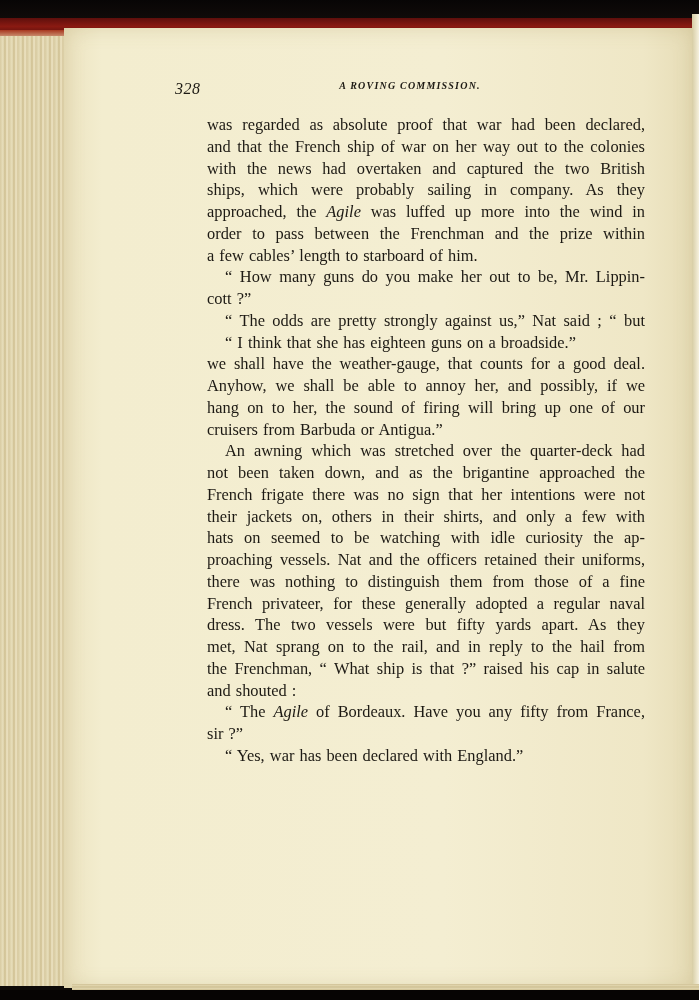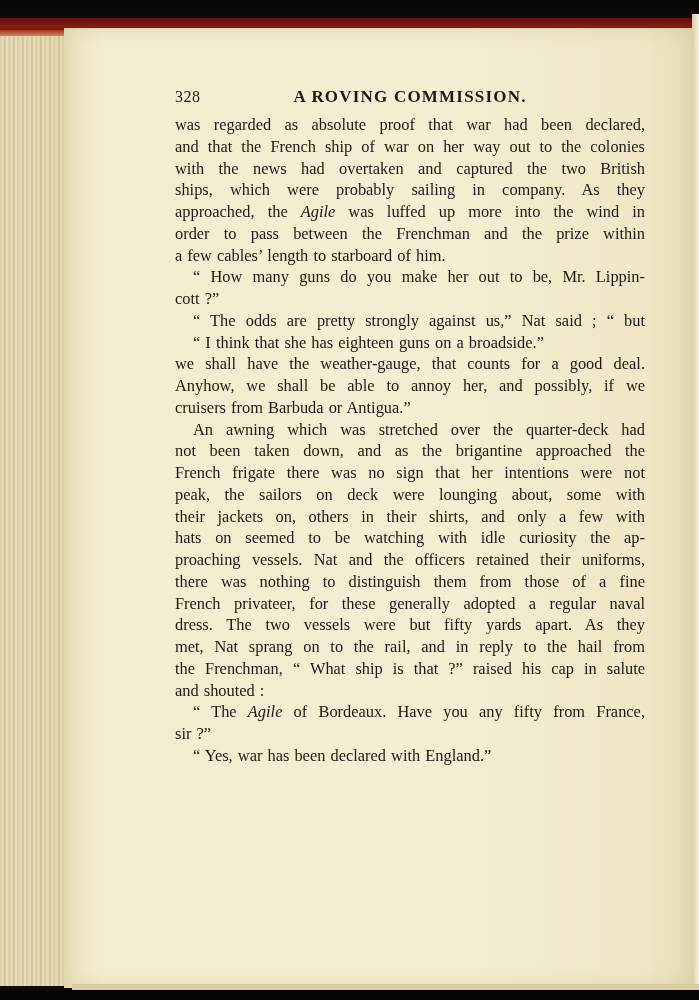--- a/index.html
+++ b/index.html
@@ -67,45 +67,47 @@
     .text-block {
       position: absolute;
       left: 175px;
       top: 80px;
       width: 470px;
       font-family: "Liberation Serif", "DejaVu Serif", serif;
       color: #1d1a14;
     }
     .running-head {
       display: flex;
-      align-items: center;
+      align-items: flex-start;
       height: 34px;
       font-size: 15px;
+      font-style: italic;
     }
     .page-number {
       width: 40px;
       font-size: 16px;
       letter-spacing: 0.5px;
     }
     .running-title {
       flex: 1;
       text-align: center;
-      font-size: 17px;
+      font-size: 10px;
       letter-spacing: 1.2px;
       font-weight: bold;
       padding-right: 40px;
     }
     .line {
       font-size: 16.4px;
       line-height: 21.75px;
       height: 21.75px;
       white-space: nowrap;
       text-align: justify;
       text-align-last: justify;
       word-spacing: 1px;
+      margin-left: 32px;
     }
     .line.last {
       text-align-last: left;
     }
     .line.indent {
       padding-left: 18px;
     }
     .italic {
       font-style: italic;
     }
@@ -134,25 +136,25 @@
       <div class="line"><span>ships, which were probably sailing in company.  As they</span></div>
       <div class="line"><span>approached, the </span><span class="italic">Agile</span><span> was luffed up more into the wind in</span></div>
       <div class="line"><span>order to pass between the Frenchman and the prize within</span></div>
       <div class="line last"><span>a few cables’ length to starboard of him.</span></div>
       <div class="line indent"><span>“ How many guns do you make her out to be, Mr. Lippin-</span></div>
       <div class="line last"><span>cott ?”</span></div>
       <div class="line indent"><span>“ The odds are pretty strongly against us,” Nat said ; “ but</span></div>
       <div class="line indent last"><span>“ I think that she has eighteen guns on a broadside.”</span></div>
       <div class="line"><span>we shall have the weather-gauge, that counts for a good deal.</span></div>
       <div class="line"><span>Anyhow, we shall be able to annoy her, and possibly, if we</span></div>
+      <div class="line"><span>hang on to her, the sound of firing will bring up one of our</span></div>
       <div class="line last"><span>cruisers from Barbuda or Antigua.”</span></div>
       <div class="line indent"><span>An awning which was stretched over the quarter-deck had</span></div>
       <div class="line"><span>not been taken down, and as the brigantine approached the</span></div>
       <div class="line"><span>French frigate there was no sign that her intentions were not</span></div>
-      <div class="line"><span>peak, the sailors on deck were lounging about, some with</span></div>
       <div class="line"><span>their jackets on, others in their shirts, and only a few with</span></div>
       <div class="line"><span>hats on seemed to be watching with idle curiosity the ap-</span></div>
       <div class="line"><span>proaching vessels.  Nat and the officers retained their uniforms,</span></div>
       <div class="line"><span>there was nothing to distinguish them from those of a fine</span></div>
       <div class="line"><span>French privateer, for these generally adopted a regular naval</span></div>
       <div class="line"><span>dress.  The two vessels were but fifty yards apart.  As they</span></div>
       <div class="line"><span>met, Nat sprang on to the rail, and in reply to the hail from</span></div>
       <div class="line"><span>the Frenchman, “ What ship is that ?” raised his cap in salute</span></div>
       <div class="line last"><span>and shouted :</span></div>
       <div class="line indent"><span>“ The </span><span class="italic">Agile</span><span> of Bordeaux.  Have you any fifty from France,</span></div>

